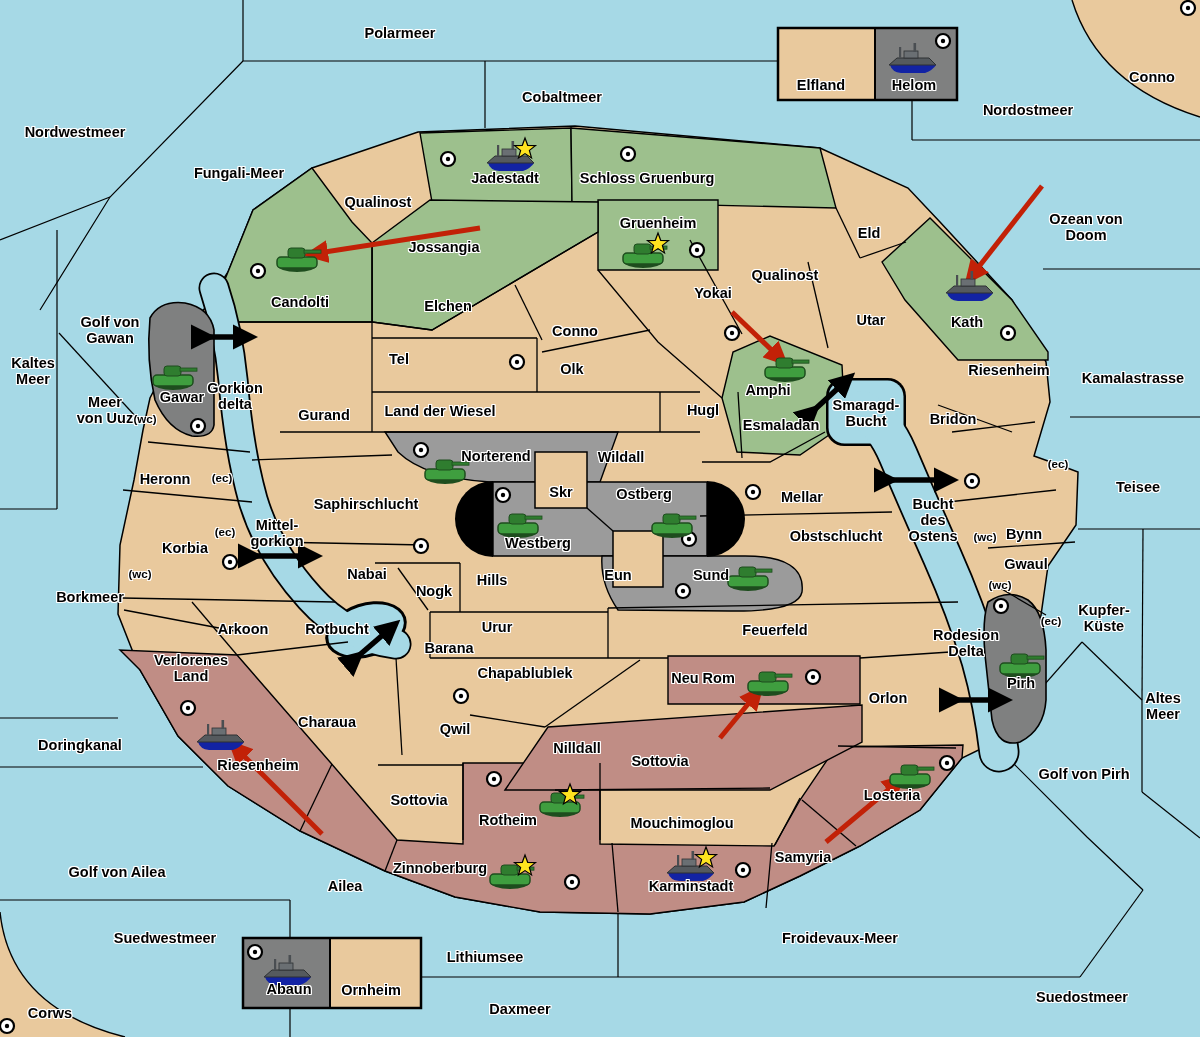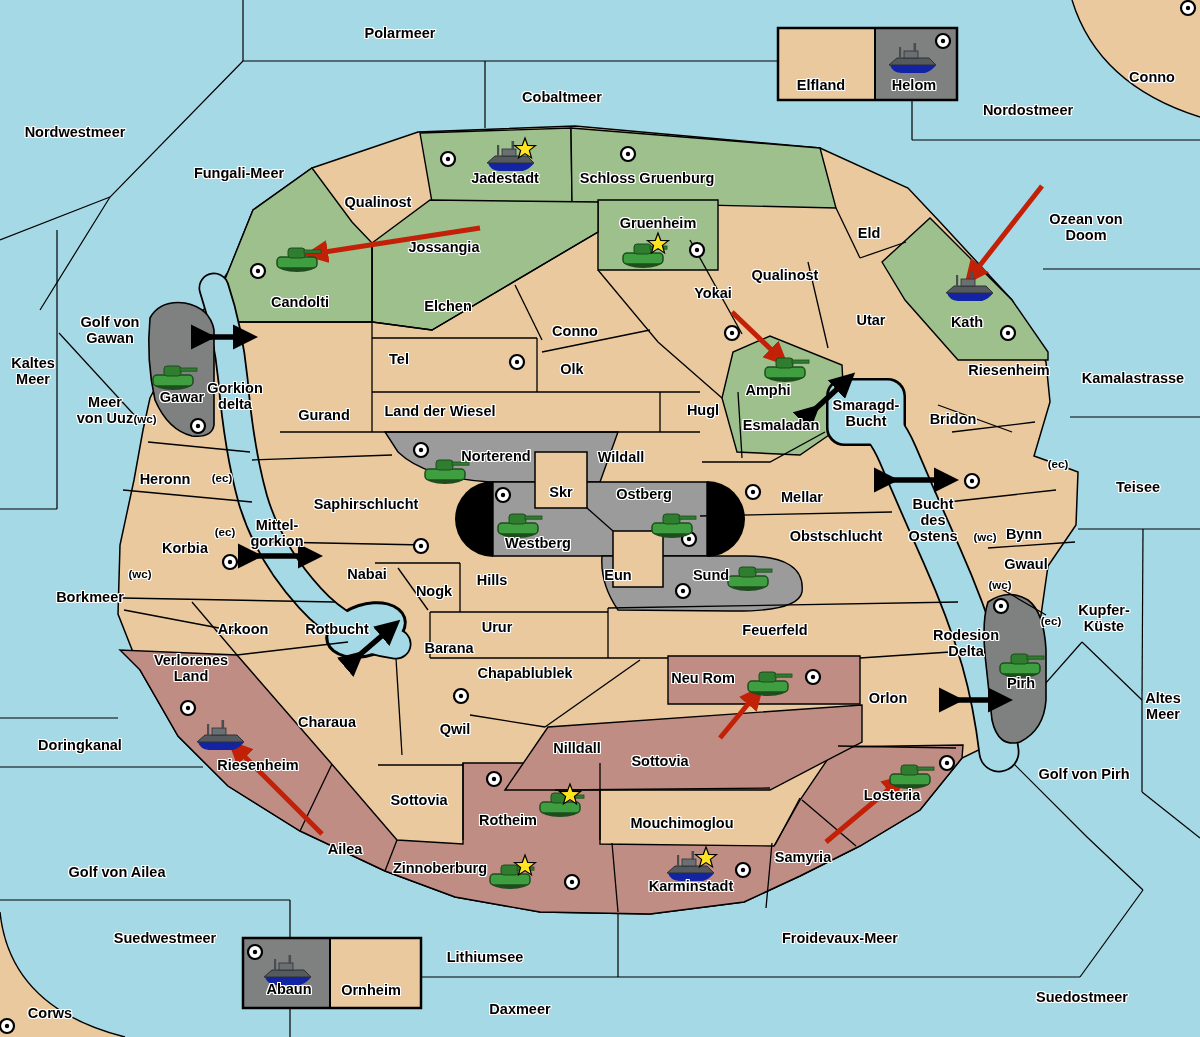--- a/index.html
+++ b/index.html
@@ -371,21 +371,21 @@
       <div class="zone-label" style="left: 1021px; top: 683px;">Pirh</div>
       <div class="zone-label" style="left: 327px; top: 722px;">Charaua</div>
       <div class="zone-label" style="left: 455px; top: 729px;">Qwil</div>
       <div class="zone-label" style="left: 577px; top: 748px;">Nilldall</div>
       <div class="zone-label" style="left: 660px; top: 761px;">Sottovia</div>
       <div class="zone-label" style="left: 258px; top: 765px;">Riesenheim</div>
       <div class="zone-label" style="left: 886px; top: 795px; padding-left: 12px;">Losteria</div>
       <div class="zone-label" style="left: 419px; top: 800px;">Sottovia</div>
       <div class="zone-label" style="left: 508px; top: 820px;">Rotheim</div>
       <div class="zone-label" style="left: 682px; top: 823px;">Mouchimoglou</div>
-      <div class="zone-label" style="left: 345px; top: 849px;">Ailea</div>
+      <div class="zone-label" style="left: 345px; top: 886px;">Ailea</div>
       <div class="zone-label" style="left: 803px; top: 857px;">Samyria</div>
       <div class="zone-label" style="left: 440px; top: 868px;">Zinnoberburg</div>
       <div class="zone-label" style="left: 691px; top: 886px;">Karminstadt</div>
       <div class="zone-label" style="left: 289px; top: 989px;">Abaun</div>
       <div class="zone-label" style="left: 371px; top: 990px;">Ornheim</div>
       <div class="zone-label" style="left: 50px; top: 1013px;">Corws</div>
       <div class="coast-marker" style="left: 145px; top: 419px;">(wc)</div>
       <div class="coast-marker" style="left: 140px; top: 574px;">(wc)</div>
       <div class="coast-marker" style="left: 985px; top: 537px;">(wc)</div>
       <div class="coast-marker" style="left: 1000px; top: 585px;">(wc)</div>

